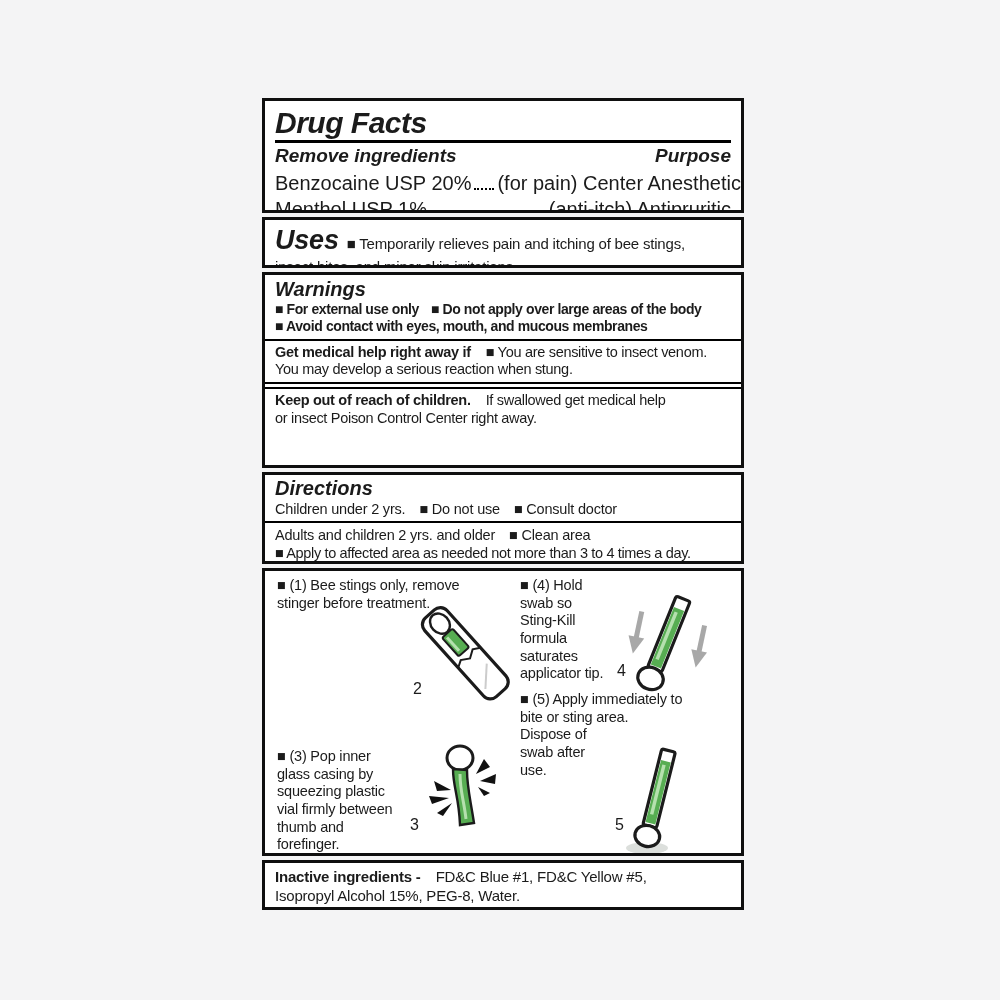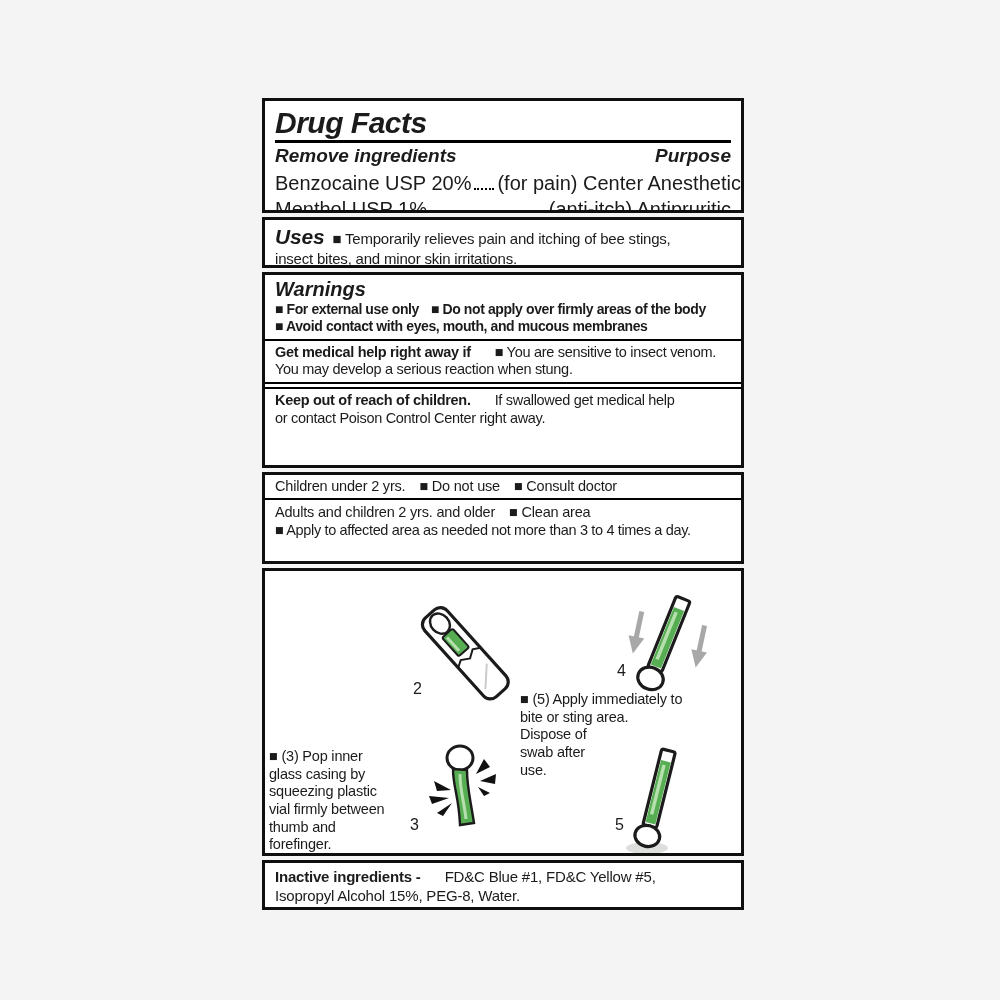--- a/index.html
+++ b/index.html
@@ -32,31 +32,31 @@
   }
   
   .box-header{height:115px;padding-top:5px;}
   .title{font-size:30px;font-weight:700;font-style:italic;line-height:1.1;letter-spacing:-0.5px;}
   .title-rule{border-bottom:3px solid #000;margin:1px 0 2px;}
   .ai-head{display:flex;justify-content:space-between;align-items:baseline;font-size:19px;font-weight:700;font-style:italic;line-height:1.2;margin-bottom:2px;}
   .ing-row{display:flex;align-items:baseline;font-size:20px;line-height:1.32;white-space:nowrap;}
   .leader{flex:1;border-bottom:2px dotted #000;margin:0 3px 3px;min-width:20px;}
   
   .box-uses{height:51px;padding-top:4px;}
-  .inline-h{font-size:21px;font-weight:700;font-style:italic;margin-right:8px;}
+  .inline-h{font-size:27px;font-weight:700;font-style:italic;margin-right:8px;}
   .body-text{font-size:15px;line-height:1.25;letter-spacing:-0.2px;}
   .pre{white-space:pre-line;}
   
   .box-warnings{height:196px;padding-top:3px;}
   .sec-h{font-size:20px;font-weight:700;font-style:italic;line-height:1.15;}
   .w-bullets{font-size:14px;font-weight:700;line-height:1.24;letter-spacing:-0.4px;}
   .seg-gap{margin-right:12px;}
   .divider{border-top:2px solid #000;margin:3px -10px;}
   .w-par{font-size:14.5px;line-height:1.22;letter-spacing:-0.3px;}
-  .b{font-weight:700;margin-right:24px;}
+  .b{font-weight:700;margin-right:15px;}
   
   .box-directions{height:92px;padding-top:2px;}
   .d-line{font-size:14.5px;line-height:1.25;letter-spacing:-0.2px;}
   .d-gap{margin-right:14px;}
   .tight{letter-spacing:-0.35px;}
   
   .box-steps{height:288px;position:relative;padding:0;}
   .step{position:absolute;font-size:14.5px;line-height:1.22;letter-spacing:-0.2px;}
   .fig{position:absolute;}
   .fig-num{position:absolute;font-size:16px;line-height:1;}
@@ -91,85 +91,94 @@
     <div class="box box-uses">
       <div class="body-text">
         <span class="inline-h">Uses</span><span class="pre">■ Temporarily relieves pain and itching of bee stings,
 insect bites, and minor skin irritations.</span>
       </div>
     </div>
 
     <div class="box box-warnings">
       <div class="sec-h">Warnings</div>
       <div class="w-bullets">
-        <span class="seg-gap">■ For external use only</span><span>■ Do not apply over firmly areas of the body</span>
+        <span class="seg-gap">■ For external use only</span><span>■ Do not apply over large areas of the body</span>
       </div>
       <div class="w-bullets">■ Avoid contact with eyes, mouth, and mucous membranes</div>
       <div class="divider"></div>
       <div class="w-par">
         <span class="b">Get medical help right away if</span><span class="pre">■ You are sensitive to insect venom.
 You may develop a serious reaction when stung.</span>
       </div>
       <div class="divider"></div>
       <div class="divider"></div>
       <div class="w-par">
         <span class="b">Keep out of reach of children.</span><span class="pre">If swallowed get medical help
-or contact Poison Control Center right away.</span>
+or insect Poison Control Center right away.</span>
       </div>
     </div>
 
     <div class="box box-directions">
+      <div class="sec-h">Directions</div>
       <div class="d-line">
         <span class="d-gap">Children under 2 yrs.</span><span class="d-gap">■ Do not use</span><span>■ Consult doctor</span>
       </div>
       <div class="divider"></div>
       <div class="d-line">
         <span class="d-gap">Adults and children 2 yrs. and older</span><span>■ Clean area</span>
       </div>
       <div class="d-line tight">■ Apply to affected area as needed not more than 3 to 4 times a day.</div>
     </div>
 
     <div class="box box-steps">
 
+      <div class="step pre" style="left:12px;top:6px;width:225px;">■ (1) Bee stings only, remove
+stinger before treatment.</div>
 
       <div class="fig" style="left:150px;top:24px;width:102px;height:118px;">
         <svg width="102" height="118" viewBox="0 0 102 118">
           <g transform="rotate(-42 51 59)">
             <rect x="36" y="5" width="30" height="106" rx="9" fill="#ffffff" stroke="var(--ink)" stroke-width="3.2"></rect>
             <line x1="42" y1="98" x2="60" y2="80" stroke="#cccccc" stroke-width="2"></line>
             <path d="M36 64 l7 -4 l8 5 l8 -5 l7 4" fill="none" stroke="var(--ink)" stroke-width="2"></path>
             <rect x="44" y="31" width="14" height="25" rx="2" fill="var(--accent-green)" stroke="var(--ink)" stroke-width="2"></rect>
             <line x1="48" y1="34" x2="48" y2="52" stroke="var(--green-highlight)" stroke-width="3"></line>
             <ellipse cx="52" cy="19" rx="9" ry="11" fill="#ffffff" stroke="var(--ink)" stroke-width="2.4"></ellipse>
           </g>
         </svg>
       </div>
       <div class="fig-num" style="left:148px;top:110px;">2</div>
 
-      <div class="step pre" style="left:4px;top:177px;width:160px;">■ (3) Pop inner
+      <div class="step pre" style="left:12px;top:177px;width:160px;">■ (3) Pop inner
 glass casing by
 squeezing plastic
 vial firmly between
 thumb and
 forefinger.</div>
       <div class="fig" style="left:155px;top:170px;width:88px;height:104px;">
         <svg width="88" height="104" viewBox="0 0 88 104">
           <ellipse cx="40" cy="17" rx="13" ry="12" fill="#ffffff" stroke="var(--ink)" stroke-width="3"></ellipse>
           <path d="M33 28 C33 46 39 56 40 84 L54 82 C50 56 47 46 47 29 Z" fill="var(--accent-green)" stroke="var(--ink)" stroke-width="2.4"></path>
           <path d="M40 33 C40 50 44 60 46 78" fill="none" stroke="var(--green-highlight)" stroke-width="3"></path>
           <path d="M14 40 L31 49 L17 50 Z" fill="#111111"></path>
           <path d="M9 55 L29 57 L12 63 Z" fill="#111111"></path>
           <path d="M17 72 L32 62 L23 75 Z" fill="#111111"></path>
           <path d="M64 18 L56 33 L70 26 Z" fill="#111111"></path>
           <path d="M76 33 L60 40 L75 43 Z" fill="#111111"></path>
           <path d="M70 52 L58 46 L64 55 Z" fill="#111111"></path>
         </svg>
       </div>
       <div class="fig-num" style="left:145px;top:246px;">3</div>
 
+      <div class="step pre" style="left:255px;top:6px;width:115px;">■ (4) Hold
+swab so
+Sting-Kill
+formula
+saturates
+applicator tip.</div>
       <div class="fig" style="left:345px;top:18px;width:108px;height:112px;">
         <svg width="108" height="112" viewBox="0 0 108 112">
           <g transform="rotate(12 27 45)">
             <line x1="27" y1="22" x2="27" y2="50" stroke="var(--arrow-gray)" stroke-width="5"></line>
             <path d="M19 48 L27 65 L35 48 Z" fill="var(--arrow-gray)"></path>
           </g>
           <g transform="rotate(12 90 58)">
             <line x1="90" y1="36" x2="90" y2="64" stroke="var(--arrow-gray)" stroke-width="5"></line>
             <path d="M82 62 L90 79 L98 62 Z" fill="var(--arrow-gray)"></path>
           </g>

